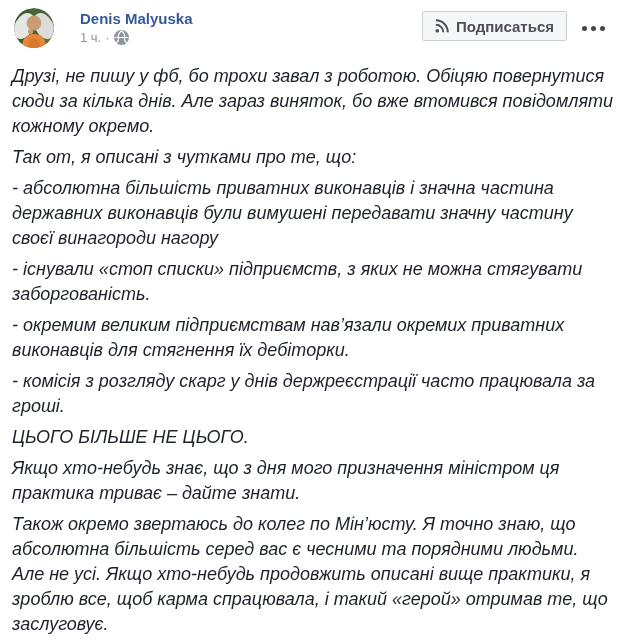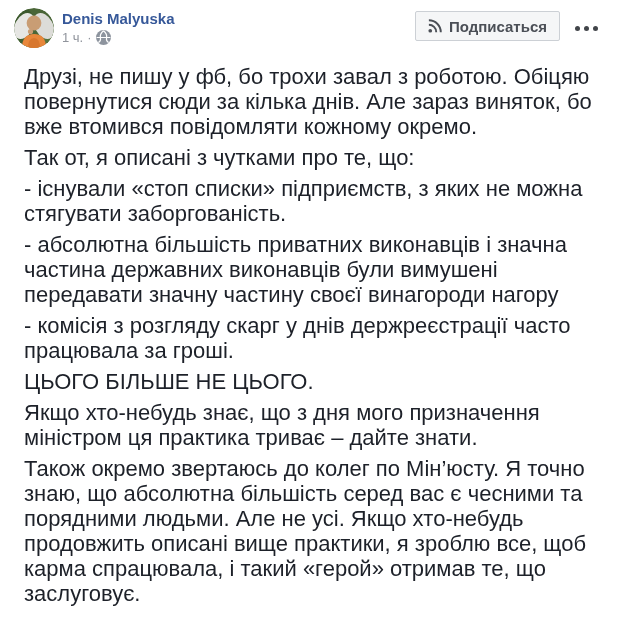--- a/index.html
+++ b/index.html
@@ -3,41 +3,41 @@
 <meta charset="utf-8">
 <style>
   html,body{margin:0;padding:0;}
   body{
     width:626px;height:643px;overflow:hidden;background:#ffffff;
     font-family:"Liberation Sans","DejaVu Sans",sans-serif;
     -webkit-font-smoothing:antialiased;
   }
   .post{width:626px;height:643px;background:#fff;position:relative;}
   
-  .header{display:flex;align-items:flex-start;padding:8px 20px 0 14px;height:48px;box-sizing:border-box;}
+  .header{display:flex;align-items:flex-start;padding:8px 13px 0 14px;height:48px;box-sizing:border-box;gap:18px;}
   .avatar{width:40px;height:40px;border-radius:50%;overflow:hidden;flex:0 0 40px;cursor:pointer;}
   .avatar svg{display:block;}
   .hmid{flex:1 1 auto;padding:1px 0 0 8px;min-width:0;}
   .author{display:inline-block;color:#365899;font-size:15px;font-weight:bold;line-height:19px;text-decoration:none;cursor:pointer;}
   .meta{display:flex;margin-top:2px;color:#90949c;font-size:13px;line-height:15px;}
   .meta .time{color:#90949c;text-decoration:none;cursor:pointer;}
   .meta .sep{margin:0 4px;}
   .globe-wrap{display:inline-flex;width:15px;height:15px;}
   .hright{display:flex;align-items:flex-start;flex:0 0 auto;}
   .follow{
     display:inline-flex;align-items:center;gap:7px;margin-top:3px;height:30px;
     padding:0 12px;background:#f5f6f7;border:1px solid #ccd0d5;border-radius:2px;
     color:#4b4f56;font-size:15px;font-weight:600;font-family:inherit;cursor:pointer;box-sizing:border-box;
   }
   .follow .icon{display:inline-flex;width:14px;height:14px;}
   .more{display:flex;gap:4px;margin:16px 6px 0 13px;padding:2px;cursor:pointer;}
   .more .dot{width:5px;height:5px;border-radius:50%;background:#42454a;}
   
   .content{padding:16px 12px 0 12px;color:#1d2129;}
-  .content p{margin:0 0 6px 12px;font-size:22px;line-height:25px;}
+  .content p{margin:0 0 6px 0;font-size:18px;line-height:25px;font-style:italic;}
   .content p:last-child{margin-bottom:0;}
 </style>
 </head>
 <body>
 
 <div class="post">
 
   <div class="header">
 
     <div class="avatar">
@@ -92,21 +92,22 @@
         <span class="dot"></span>
         <span class="dot"></span>
       </div>
     </div>
 
   </div>
 
   <div class="content">
     <p>Друзі, не пишу у фб, бо трохи завал з роботою. Обіцяю повернутися сюди за кілька днів. Але зараз виняток, бо вже втомився повідомляти кожному окремо.</p>
     <p>Так от, я описані з чутками про те, що:</p>
+    <p>- абсолютна більшість приватних виконавців і значна частина державних виконавців були вимушені передавати значну частину своєї винагороди нагору</p>
     <p>- існували «стоп списки» підприємств, з яких не можна стягувати заборгованість.</p>
-    <p>- абсолютна більшість приватних виконавців і значна частина державних виконавців були вимушені передавати значну частину своєї винагороди нагору</p>
+    <p>- окремим великим підприємствам нав’язали окремих приватних виконавців для стягнення їх дебіторки.</p>
     <p>- комісія з розгляду скарг у днів держреєстрації часто працювала за гроші.</p>
     <p>ЦЬОГО БІЛЬШЕ НЕ ЦЬОГО.</p>
     <p>Якщо хто-небудь знає, що з дня мого призначення міністром ця практика триває – дайте знати.</p>
     <p>Також окремо звертаюсь до колег по Мін’юсту. Я точно знаю, що абсолютна більшість серед вас є чесними та порядними людьми. Але не усі. Якщо хто-небудь продовжить описані вище практики, я зроблю все, щоб карма спрацювала, і такий «герой» отримав те, що заслуговує.</p>
   </div>
 
 </div>
 
 </body></html>

